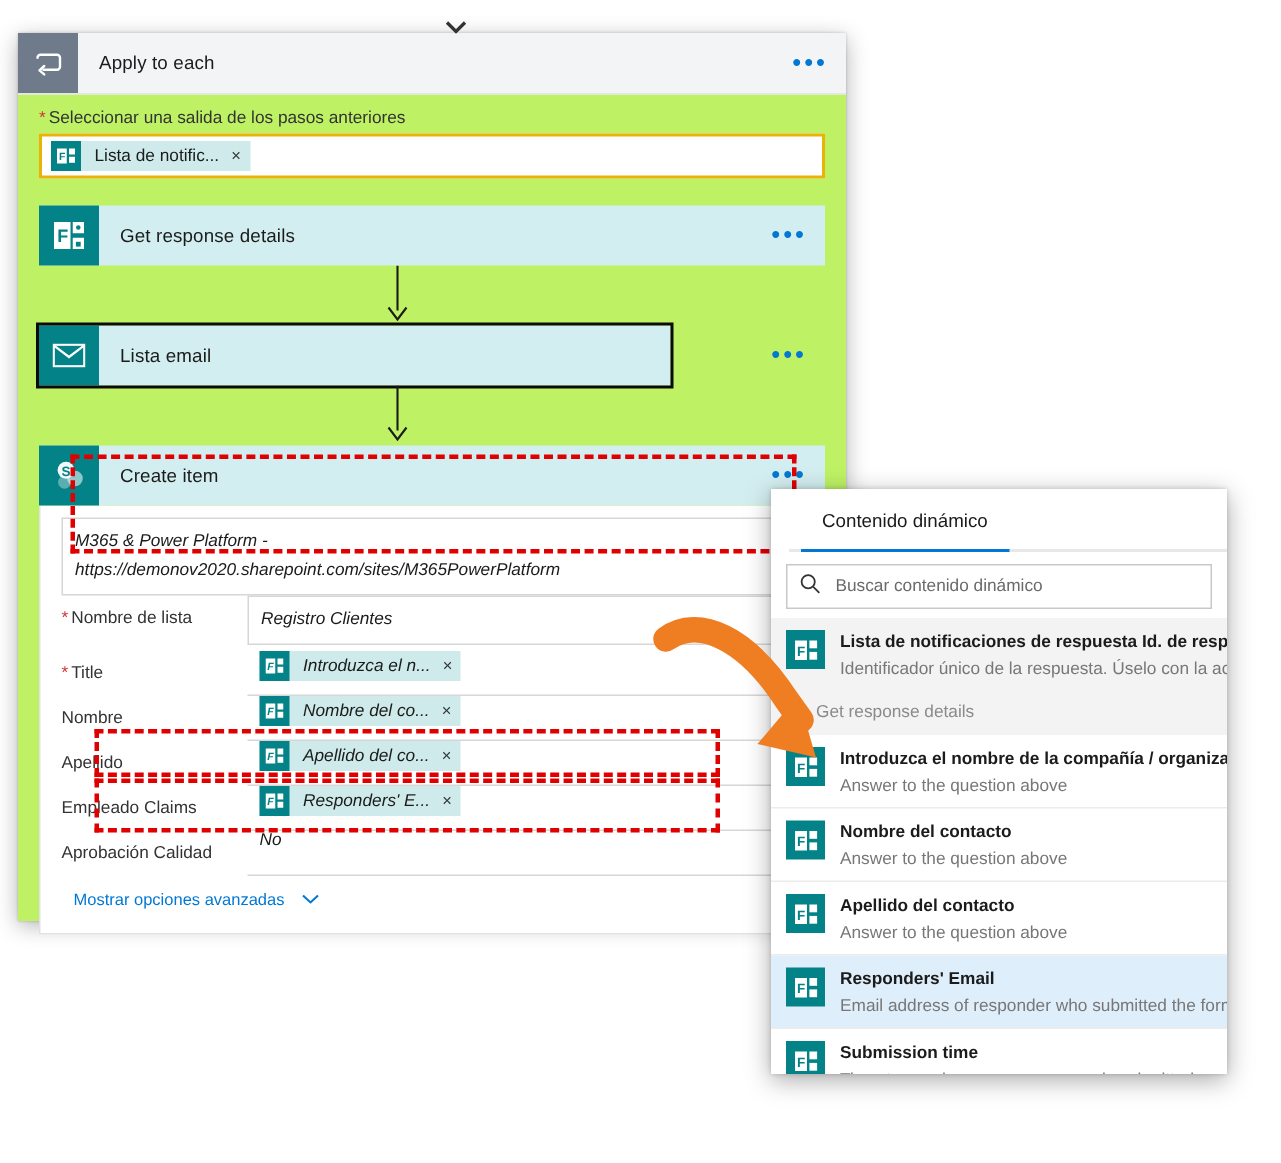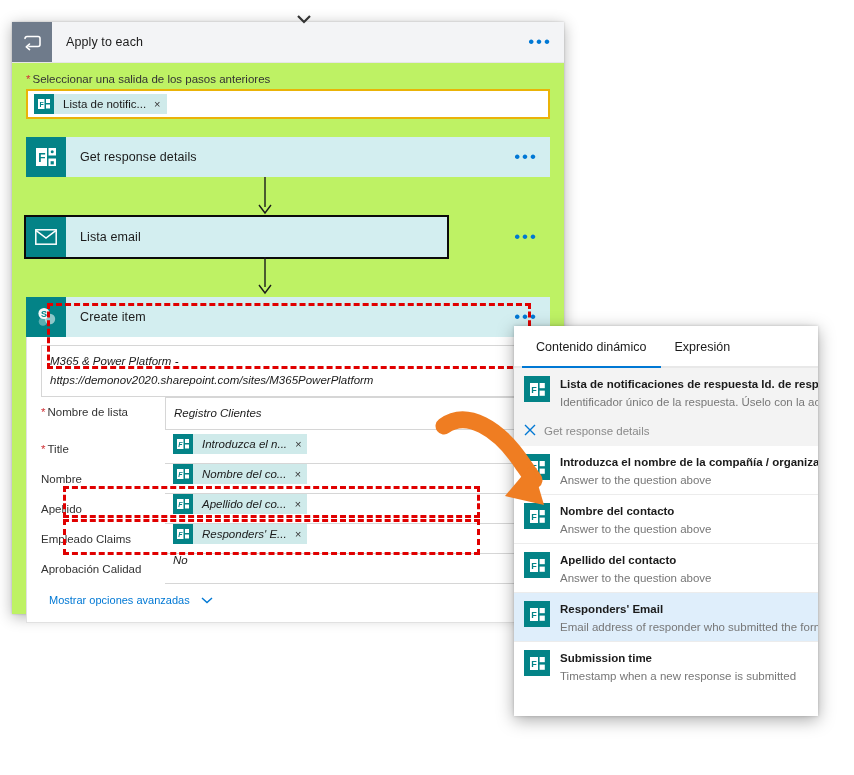--- a/index.html
+++ b/index.html
@@ -246,20 +246,21 @@
     flex-direction: column;
   }
   #dyn-tabs {
     display: flex;
     height: 40px;
     align-items: center;
     padding-left: 8px;
     flex: 0 0 40px;
     border-bottom: 2px solid #e8e8e8;
     position: relative;
+    margin-left: 12px;
   }
   .dyn-tab {
     font-size: 12.5px;
     color: #1b1b1b;
     padding: 0 14px;
     height: 40px;
     line-height: 42px;
     cursor: pointer;
   }
   .dyn-tab.active { position: relative; }
@@ -589,23 +590,33 @@
 </div>
 
 <div class="red-box" id="red-box-site"></div>
 <div class="red-box" id="red-box-claims"></div>
 <div class="red-box" id="red-box-aprob"></div>
 
 <div id="dyn-panel">
 
   <div id="dyn-tabs">
     <div class="dyn-tab active">Contenido dinámico</div>
-    <div class="dyn-tab">Expresión</div>
   </div>
 
+  <div id="dyn-search-wrap">
+    <div id="dyn-search">
+      <span>
+        <svg width="14" height="14" viewBox="0 0 14 14">
+          <circle cx="5.8" cy="5.8" r="4.4" stroke="#333" stroke-width="1.2" fill="none"></circle>
+          <line x1="9.2" y1="9.2" x2="13.2" y2="13.2" stroke="#333" stroke-width="1.2"></line>
+        </svg>
+      </span>
+      <span class="ph">Buscar contenido dinámico</span>
+    </div>
+  </div>
 
   <div class="dyn-list">
 
     <div class="dyn-item shaded">
       <span class="dyn-item-icon">
         <svg width="15" height="15" viewBox="0 0 15 15">
           <rect x="0" y="1" width="8" height="13" fill="#ffffff"></rect>
           <text x="1.3" y="11" font-family="Liberation Sans, sans-serif" font-size="9" font-weight="bold" fill="#038387">F</text>
           <rect x="9.6" y="1" width="5.2" height="5.2" fill="#ffffff"></rect>
           <rect x="9.6" y="8.6" width="5.2" height="5.2" fill="#ffffff"></rect>

